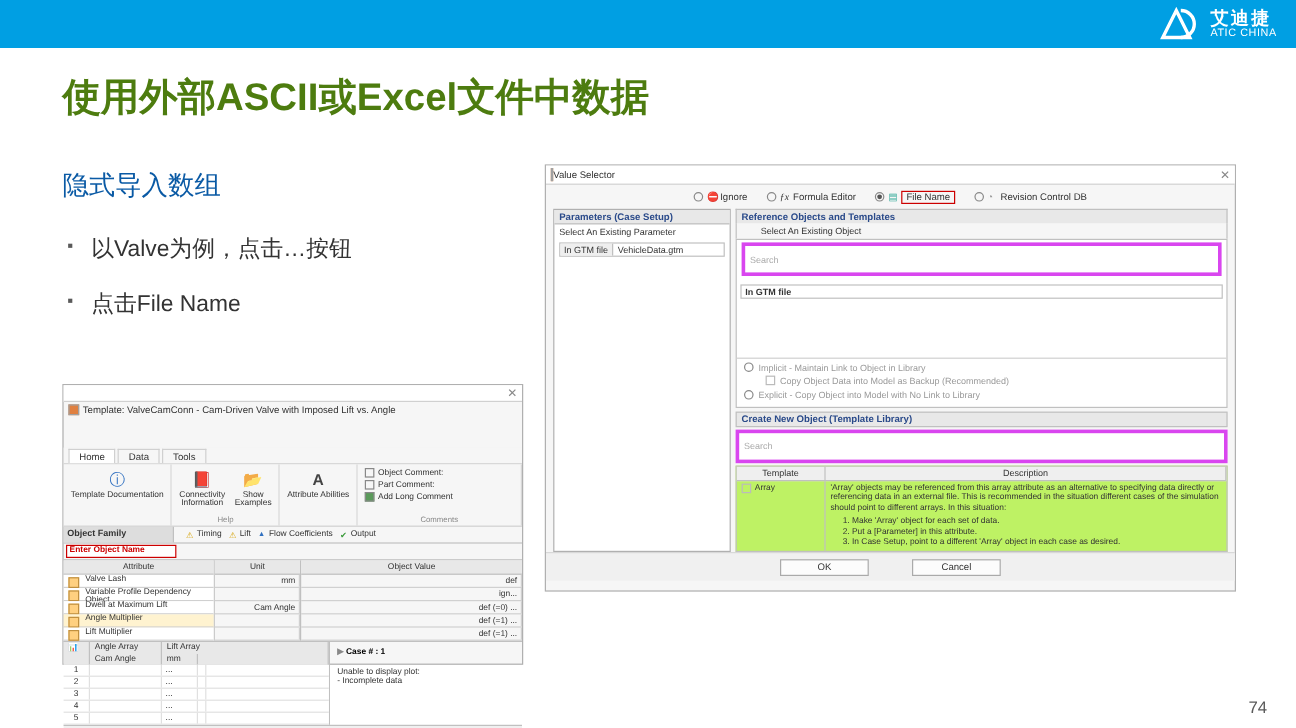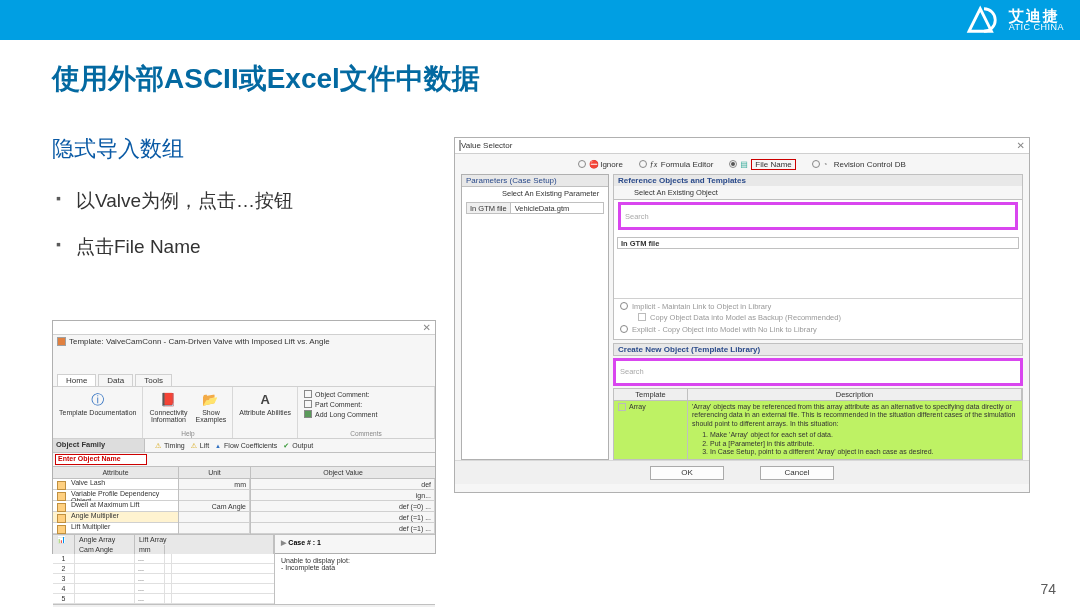--- a/index.html
+++ b/index.html
@@ -7,21 +7,21 @@
 
   
   .topbar { width: 100%; height: 40px; background: #009fe3; display: flex; align-items: center; justify-content: flex-end; padding-right: 16px; }
   .logo-box { display: flex; align-items: center; color: #fff; justify-content: space-between; }
   .logo-svg { width: 38px; height: 30px; margin-right: 6px; }
   .logo-text { display: flex; flex-direction: column; line-height: 1; }
   .logo-cn { font-size: 15px; font-weight: 700; letter-spacing: 2px; }
   .logo-en { font-size: 9px; letter-spacing: 0.5px; }
 
   .page { padding: 20px 52px 0 52px; }
-  .title { color: #0369a1; font-size: 28px; font-weight: 700; margin-bottom: 36px; }
+  .title { color: #4d7c0f; font-size: 32px; font-weight: 700; margin-bottom: 36px; }
   .subtitle { color: #0a5aa5; font-size: 22px; font-weight: 400; margin-bottom: 24px; }
   .bullets { list-style: none; margin-left: 4px; }
   .bullets li { color: #333; font-size: 19px; margin-bottom: 20px; position: relative; padding-left: 20px; }
   .bullets li::before { content: "▪"; position: absolute; left: 0; top: 2px; color: #5a5a5a; font-size: 14px; }
 
   .page-num { position: absolute; right: 24px; bottom: 10px; color: #5a5a5a; font-size: 14px; }
 
   
   .shot1 { position: absolute; left: 52px; top: 320px; width: 384px; height: 234px; border: 1px solid #b0b0b0; background: #f6f6f6; font-family: Tahoma, Arial, sans-serif; font-size: 8px; color: #333; }
   .s1-titlebar { height: 14px; background: #fff; border-bottom: 1px solid #d0d0d0; display: flex; align-items: center; padding: 0 4px; justify-content: space-between; }
@@ -88,22 +88,22 @@
   .rdo-ico { display:inline-block; width: 8px; height: 8px; }
   .rdo-ico.stop::before { content:"⛔"; font-size:8px; }
   .rdo-ico.fx { font-style: italic; font-family: serif; font-size: 8px; }
   .rdo-ico.doc::before { content:"▤"; font-size:8px; color:#3a9; }
   .rdo-ico.db::before { content:"◔"; font-size:8px; color:#999; }
   .radio.selected .lbl { font-weight: 400; }
   .file-name-lbl { border: 1px solid #c00; padding: 0 3px; }
 
   .s2-body { display: flex; height: 286px; }
   .s2-left { width: 148px; border: 1px solid #b0b0b0; margin: 0 4px 0 6px; background: #fff; display: flex; flex-direction: column; }
-  .pane-title { background: #e8e8e8; font-size: 8px; font-weight: normal; padding: 1px 4px; border-bottom: 1px solid #c0c0c0; color: #2a4a8a; }
-  .pane-sub { font-size: 7.5px; padding: 2px 4px; margin-left: 36px; }
+  .pane-title { background: #e8e8e8; font-size: 8px; font-weight: bold; padding: 1px 4px; border-bottom: 1px solid #c0c0c0; color: #2a4a8a; }
+  .pane-sub { font-size: 7.5px; padding: 2px 4px; }
   .file-row { margin: 2px 4px; border: 1px solid #c0c0c0; height: 12px; display: flex; align-items: center; font-size: 7.5px; }
   .file-row .tag { background: #efefef; padding: 0 3px; border-right: 1px solid #c0c0c0; height: 100%; display: flex; align-items: center;}
   .file-row .val { padding-left: 4px; }
 
   .s2-right { flex: 1; margin-right: 6px; display: flex; flex-direction: column; }
   .ref-hdr { font-size: 8px; font-weight: bold; color: #2a4a8a; padding: 1px 4px; background: #e8e8e8; border: 1px solid #c0c0c0; border-bottom: none;}
   .ref-sub { font-size: 7.5px; padding: 2px 20px; border-left:1px solid #c0c0c0; border-right:1px solid #c0c0c0;}
   .search-box { margin: 2px 4px 4px 4px; height: 28px; border: 3px solid #d946ef; font-size: 7.5px; color: #aaa; padding-left: 4px; display:flex; align-items:center; background:#fff; }
   .ref-frame { border: 1px solid #c0c0c0; flex: 1; background: #fff; display: flex; flex-direction: column; }
   .gtm-row { margin: 3px; border: 1px solid #c0c0c0; height: 12px; font-size: 7.5px; display: flex; align-items: center; padding-left: 3px; background:#fff; }

